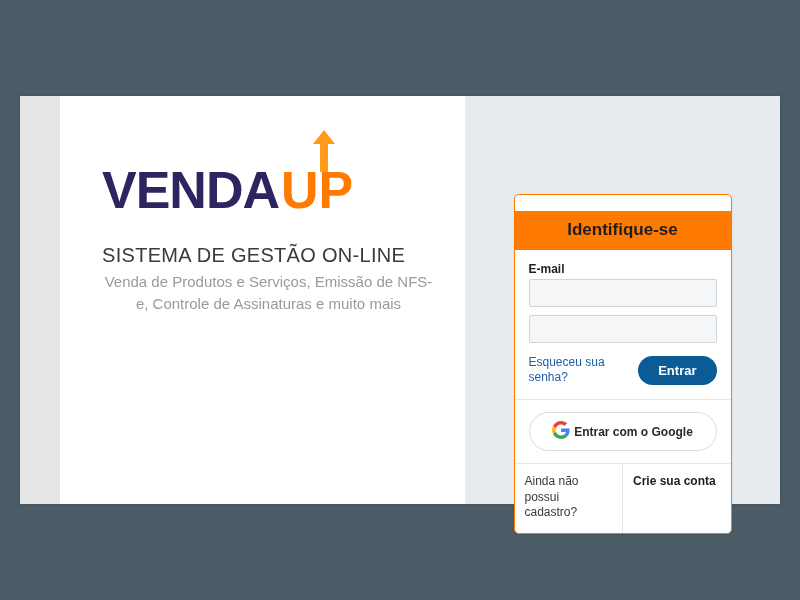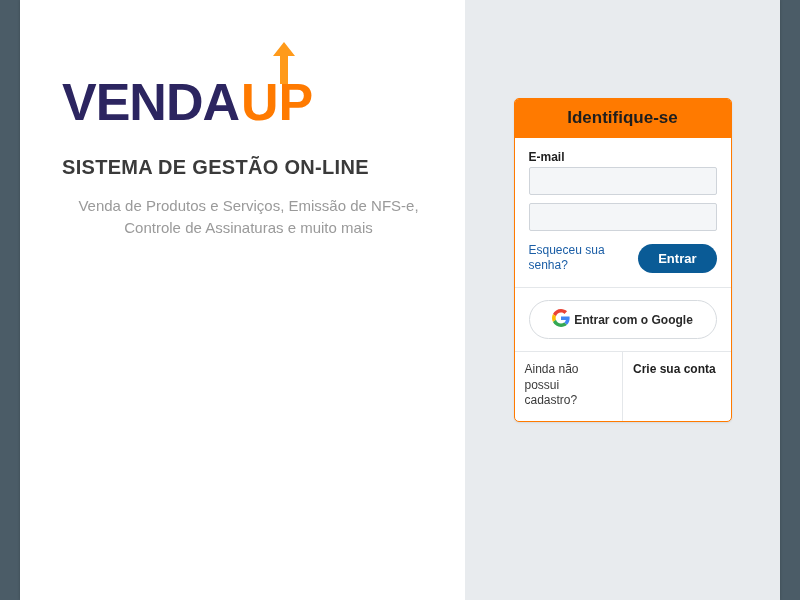--- a/index.html
+++ b/index.html
@@ -8,24 +8,25 @@
     background: #4b5c67;
     width: 800px;
     height: 600px;
     overflow: hidden;
     display: flex;
     align-items: center;
     justify-content: center;
   }
   .page {
     width: 760px;
-    height: 600px;
+    height: 408px;
     background: #e5e5e5;
     display: flex;
     box-shadow: 0 0 3px rgba(0,0,0,.2);
+    padding-left: 40px;
   }
   .left {
     flex: 1;
     padding: 68px 30px 0 42px;
     background: #fff;
   }
   .logo {
     display: flex;
     align-items: flex-end;
     gap: 2px;
@@ -35,40 +36,39 @@
     font-size: 52px;
     font-weight: 700;
     letter-spacing: -1px;
     color: #2c2560;
     line-height: 1;
   }
   .logo-up-wrap {
     position: relative;
     display: inline-block;
     line-height: 1;
-    margin-top: 8px;
   }
   .logo-up {
     font-size: 52px;
     font-weight: 800;
     letter-spacing: 0px;
     color: #ff7a00;
     line-height: 1;
   }
   .logo-arrow {
     position: absolute;
     left: 32px;
     top: -34px;
   }
   .tagline-title {
     font-size: 20px;
-    font-weight: 700;
+    font-weight: 400;
     color: #3a3a3a;
     letter-spacing: .3px;
-    margin-bottom: 16px;
+    margin-bottom: 4px;
   }
   .tagline-sub {
     font-size: 15px;
     font-weight: 400;
     color: #9a9a9a;
     line-height: 1.45;
     max-width: 400px;
     text-align: center;
   }
   .right {
@@ -87,20 +87,21 @@
     overflow: hidden;
     box-shadow: 0 1px 2px rgba(0,0,0,.08);
   }
   .login-header {
     background: #ff7a00;
     color: #1e1e1e;
     text-align: center;
     font-size: 17px;
     font-weight: 700;
     padding: 9px 0 10px;
+    margin-top: 16px;
   }
   .login-body {
     padding: 10px 14px 12px;
   }
   .field-label {
     font-size: 12px;
     font-weight: 700;
     color: #1e1e1e;
     margin-bottom: 3px;
     margin-top: 2px;

